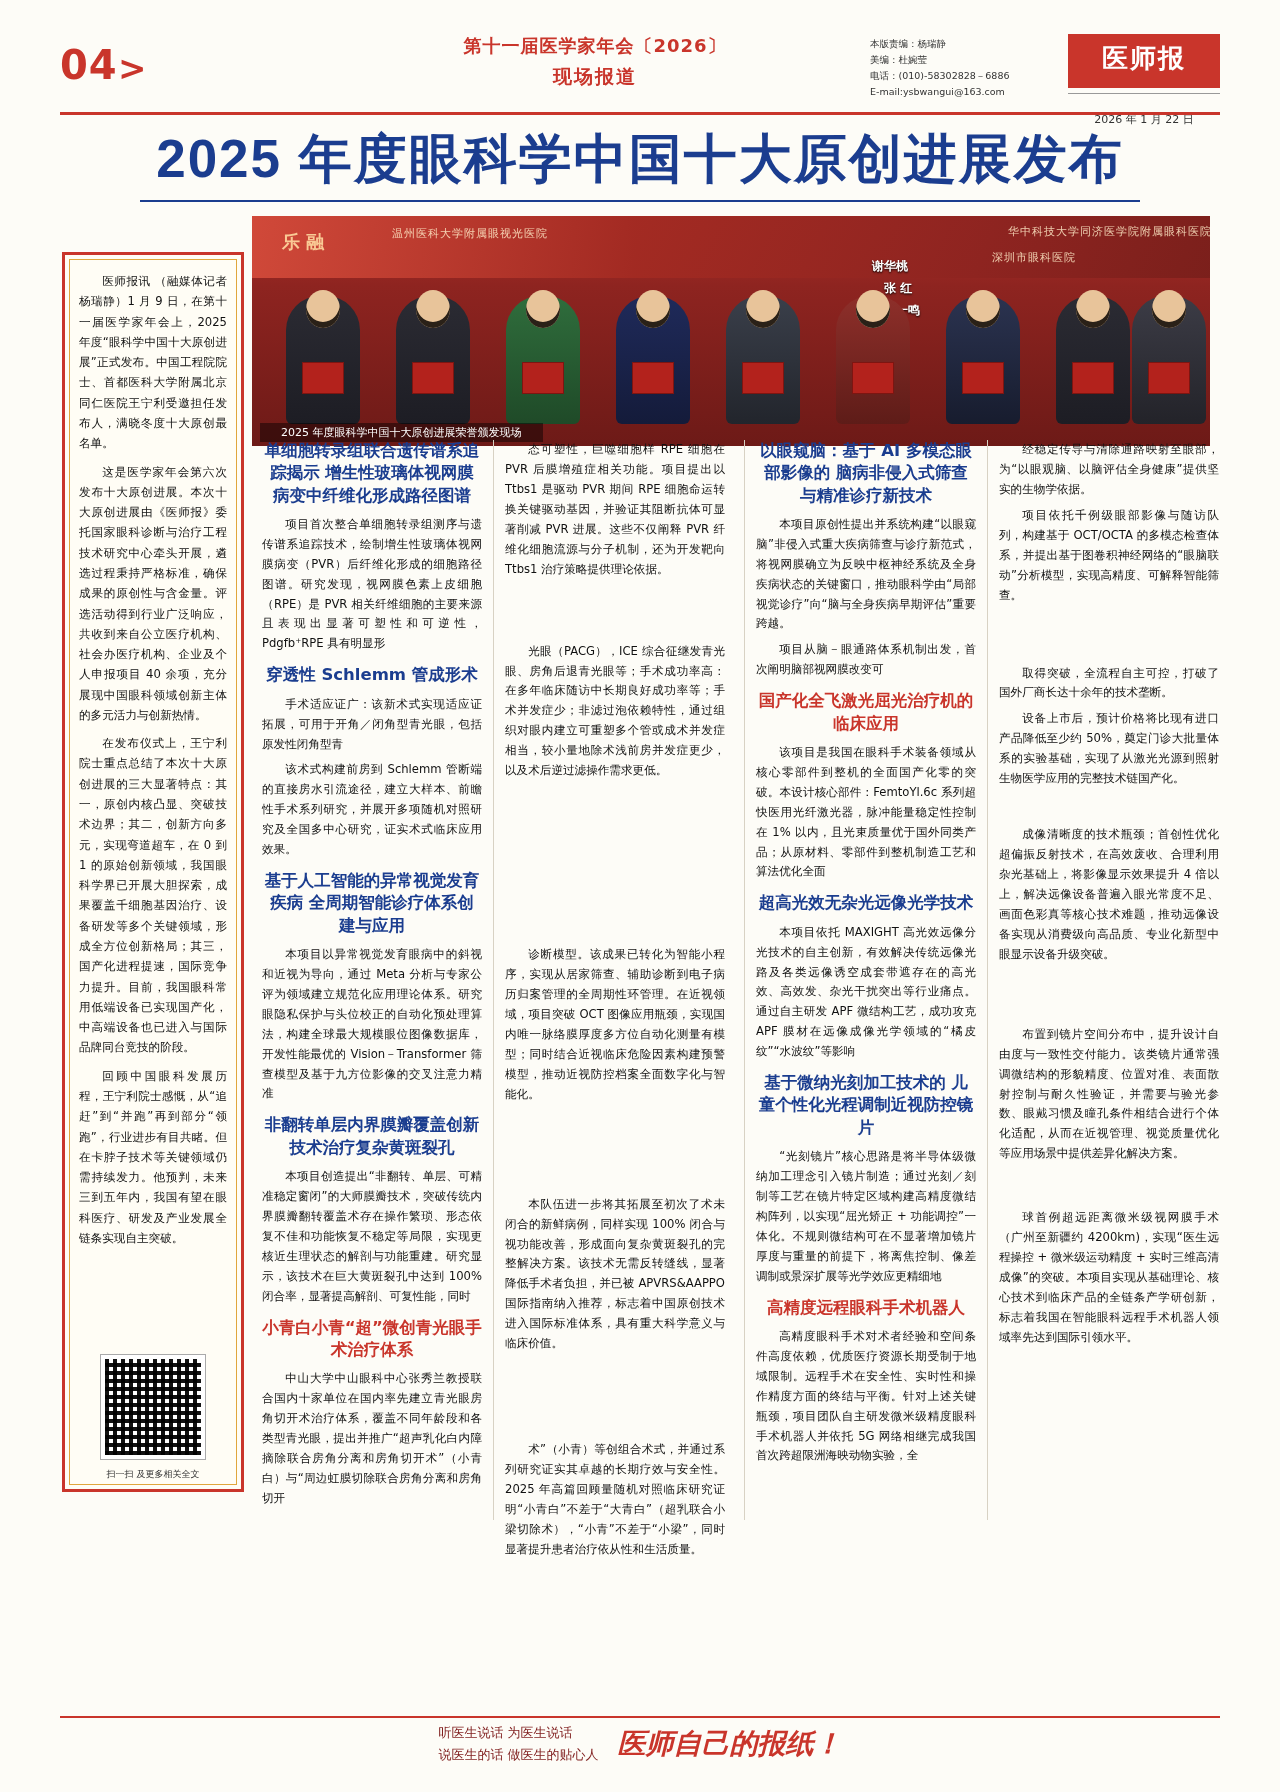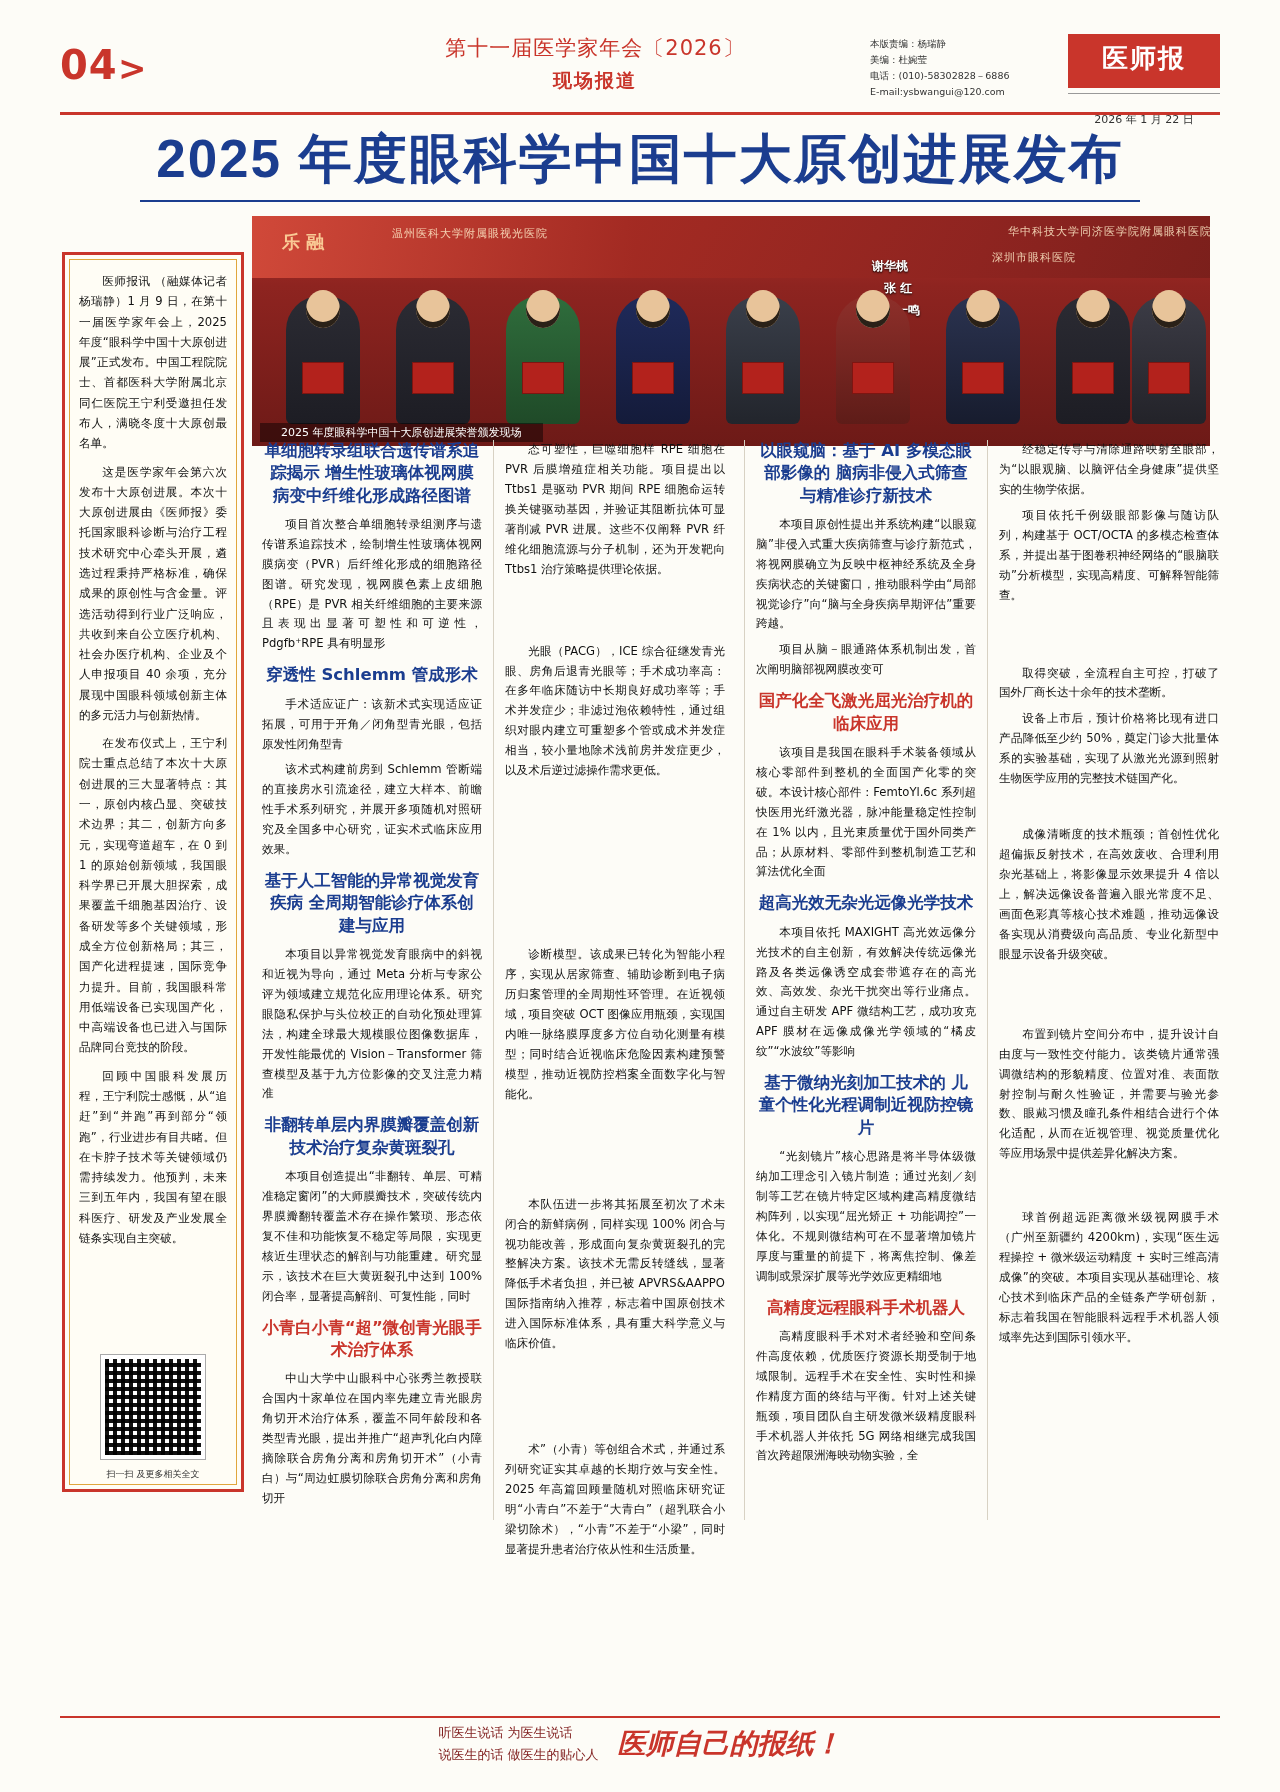--- a/index.html
+++ b/index.html
@@ -23,21 +23,21 @@
     letter-spacing:1px;
   }
   .pagenum-arrow{
     position:absolute;left:58px;top:14px;
     font-size:34px;color:#c9352b;font-weight:bold;
   }
   .mast-center{
     position:absolute;left:340px;top:0;width:390px;text-align:center;
   }
   .mast-title{
-    font-size:21px;font-weight:normal;color:#c9352b;letter-spacing:1px;
+    font-size:18px;font-weight:bold;color:#c9352b;letter-spacing:1px;
     white-space:nowrap;
   }
   .mast-sub{
     margin-top:6px;font-size:19px;font-weight:bold;color:#c9352b;letter-spacing:2px;
   }
   .mast-credits{
     position:absolute;left:810px;top:2px;width:190px;
     font-size:9.5px;line-height:1.7;color:#333;text-align:left;
   }
   .mast-logo{
@@ -178,21 +178,21 @@
     <div class="pagenum">04</div>
     <div class="pagenum-arrow">&gt;</div>
     <div class="mast-center">
       <div class="mast-title">第十一届医学家年会〔2026〕</div>
       <div class="mast-sub">现场报道</div>
     </div>
     <div class="mast-credits">
       <div>本版责编：杨瑞静</div>
       <div>美编：杜婉莹</div>
       <div>电话：(010)-58302828－6886</div>
-      <div>E-mail:ysbwangui@120.com</div>
+      <div>E-mail:ysbwangui@163.com</div>
     </div>
     <div class="mast-logo">
       <div class="logo-box">医师报</div>
       <div class="logo-date">2026 年 1 月 22 日</div>
     </div>
   </div>
   <div class="mast-rule"></div>
 
   <div class="headline">2025 年度眼科学中国十大原创进展发布</div>
   <div class="headline-rule"></div>

